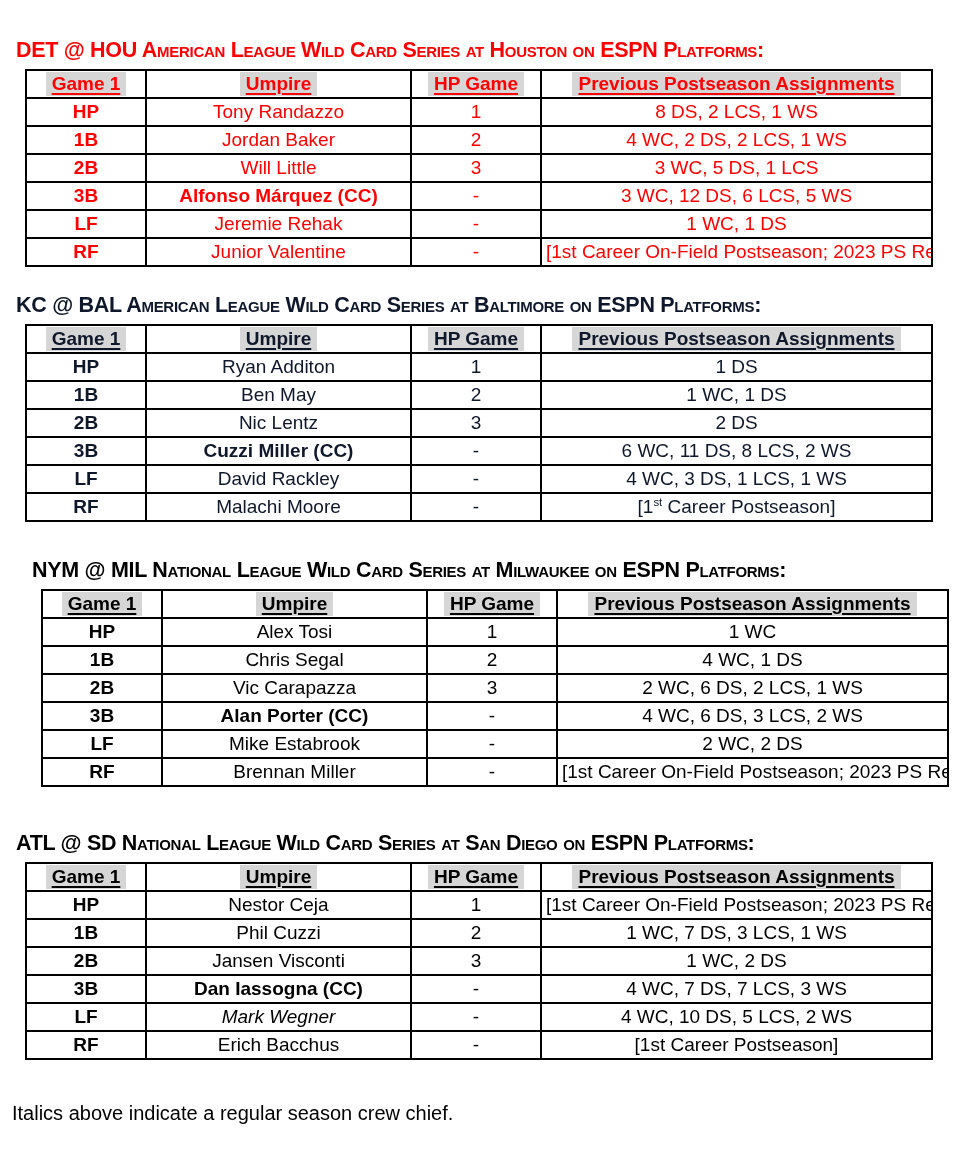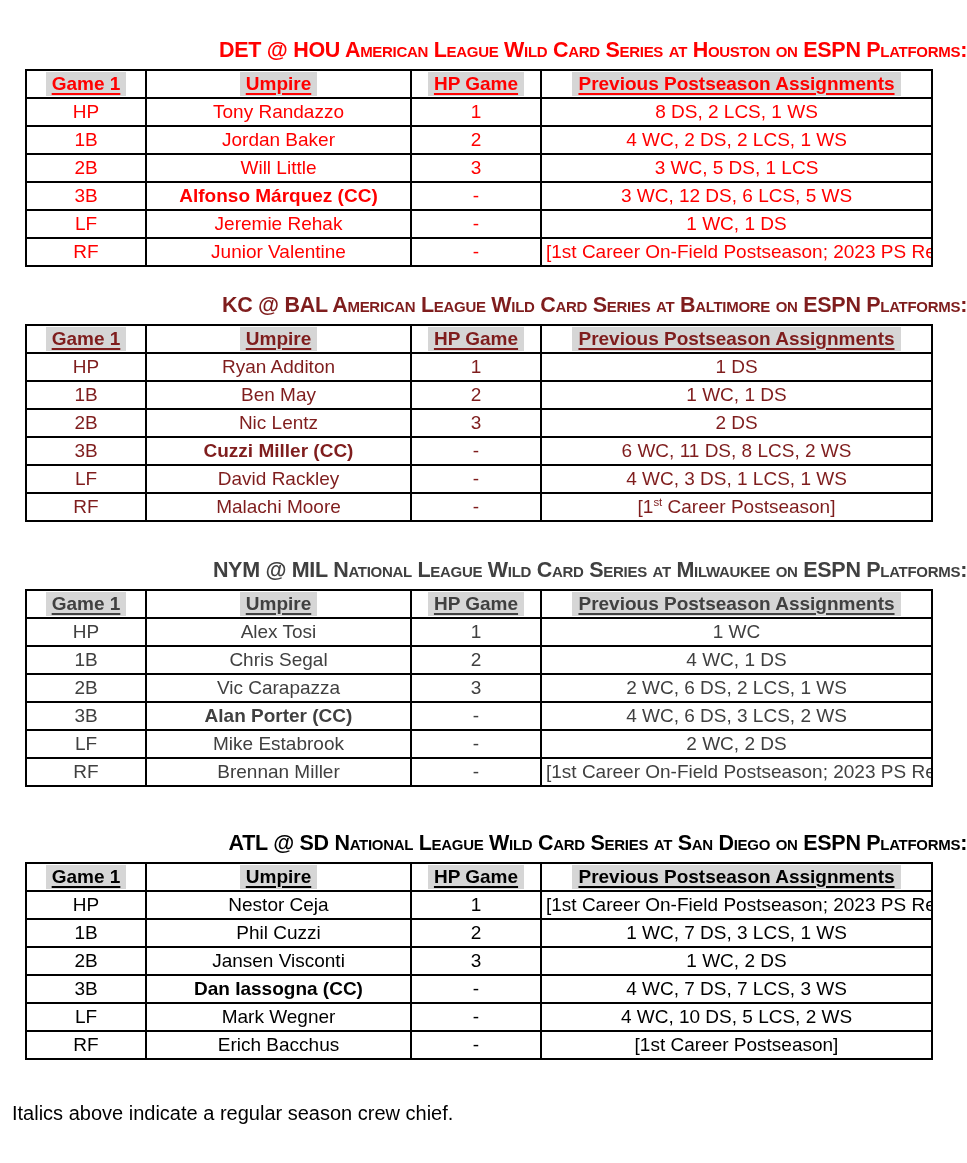--- a/index.html
+++ b/index.html
@@ -10,21 +10,20 @@
   .page{padding:38px 0 0 16px;}
   .series{margin:0;}
   .series + .series{margin-top:26px;}
   .series:nth-of-type(3){margin-top:36px;}
   .series:nth-of-type(4){margin-top:44px;}
   .sec-title{
     margin:0 0 6px 0;
     font-size:21.5px;font-weight:bold;letter-spacing:-0.3px;
     font-variant:small-caps;
     white-space:nowrap;
-    text-align:right;
   }
   table.ump{
     border-collapse:collapse;table-layout:fixed;
     margin-left:9px;width:906px;
   }
   table.ump td,table.ump th{
     border:2px solid #000;
     height:26px;padding:0 4px;
     text-align:center;vertical-align:middle;
     font-size:19px;line-height:1.1;
@@ -35,23 +34,23 @@
   col.c-hpg{width:130px;}
   col.c-assign{width:391px;}
   th{font-weight:bold;}
   .hl{
     background:#d6d6d6;
     text-decoration:underline;
     text-decoration-thickness:2px;
     text-underline-offset:3px;
     padding:1px 6px 2px;
   }
-  td.pos{font-weight:normal;}
+  td.pos{font-weight:bold;}
   .b{font-weight:bold;}
-  .i{border-radius:13px;}
+  .i{font-style:italic;border-radius:13px;}
   td.sm{font-size:14.5px;}
   sup{font-size:0.6em;vertical-align:super;line-height:0;}
   .footer{
     margin:42px 0 0 -4px;
     font-size:20px;color:#000;
   }
   .footer .iw{}
 </style>
 </head>
 <body>
@@ -108,21 +107,21 @@
             </tr>
             <tr>
               <td class="pos">RF</td>
               <td class="name">Junior Valentine</td>
               <td class="hpg">-</td>
               <td class="assign sm">[1st Career On-Field Postseason; 2023 PS Replay]</td>
             </tr>
           </tbody>
         </table>
       </section>
-      <section class="series" style="color: #7f1d1d;">
+      <section class="series" style="color: #0f172a;">
         <h2 class="sec-title">KC @ BAL American League Wild Card Series at Baltimore on ESPN Platforms:</h2>
         <table class="ump">
           <colgroup>
             <col class="c-pos">
             <col class="c-name">
             <col class="c-hpg">
             <col class="c-assign">
           </colgroup>
           <thead>
             <tr>
@@ -165,21 +164,21 @@
             </tr>
             <tr>
               <td class="pos">RF</td>
               <td class="name">Malachi Moore</td>
               <td class="hpg">-</td>
               <td class="assign"><span>[1</span><sup>st</sup><span> Career Postseason]</span></td>
             </tr>
           </tbody>
         </table>
       </section>
-      <section class="series" style="color: #404040;">
+      <section class="series" style="color: #000000; margin-left: 16px;">
         <h2 class="sec-title">NYM @ MIL National League Wild Card Series at Milwaukee on ESPN Platforms:</h2>
         <table class="ump">
           <colgroup>
             <col class="c-pos">
             <col class="c-name">
             <col class="c-hpg">
             <col class="c-assign">
           </colgroup>
           <thead>
             <tr>

